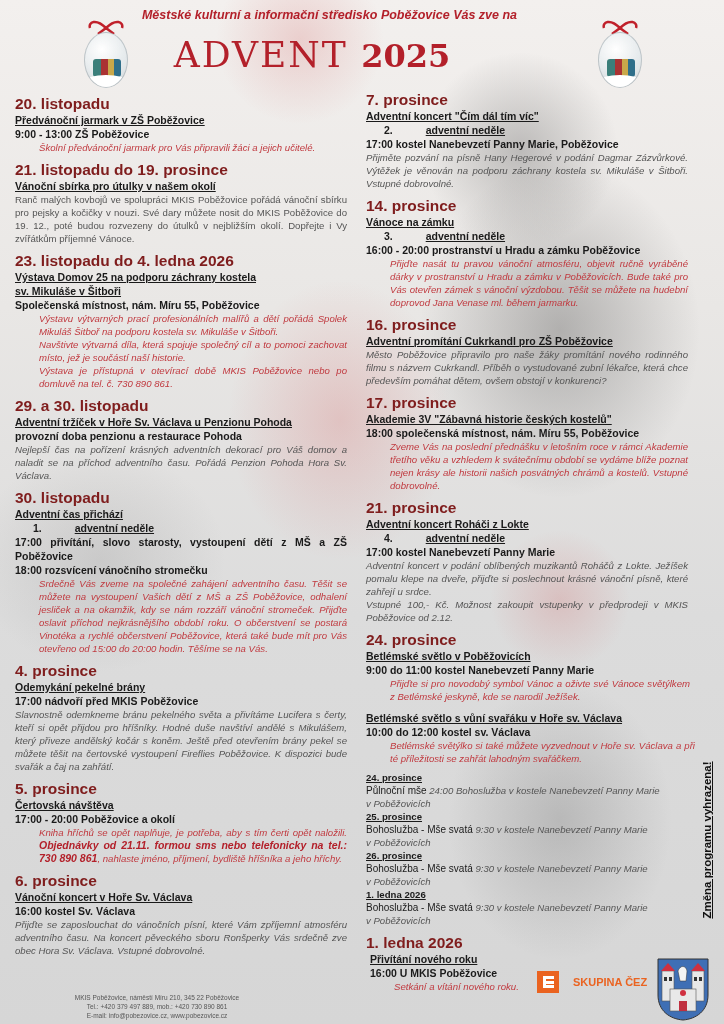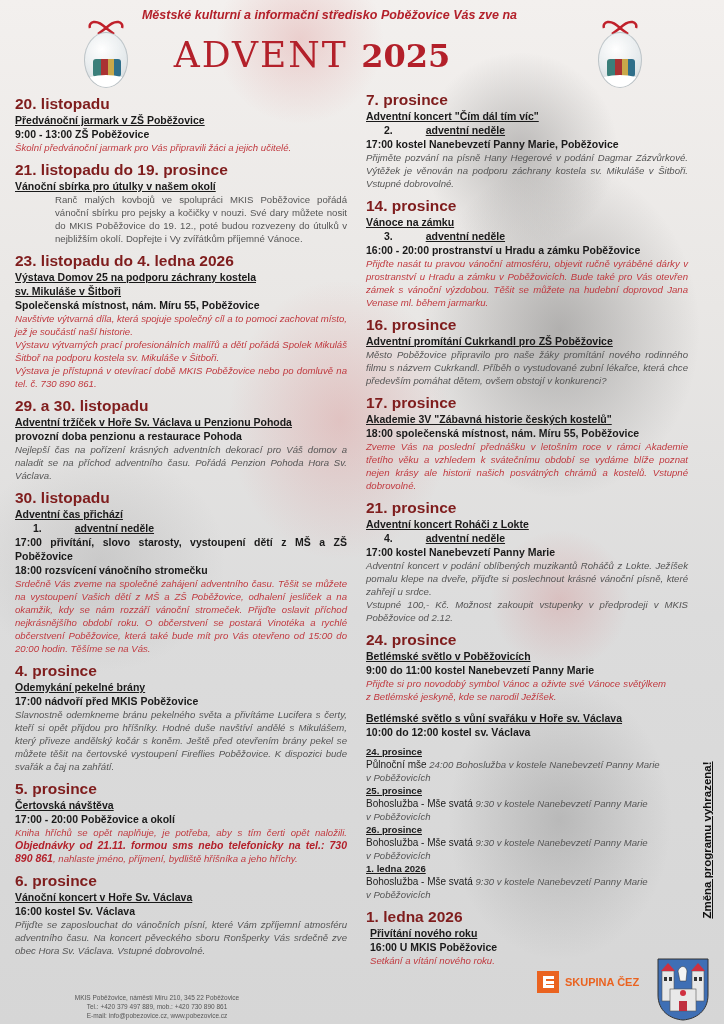--- a/index.html
+++ b/index.html
@@ -46,42 +46,42 @@
   .col-left { left: 15px; top: 94px; width: 332px; }
   .col-right { left: 366px; top: 90px; width: 322px; }
 
   .ev { margin-bottom: 6px; }
   .date { color: #7f1d1d; font-weight: bold; font-size: 15.5px; line-height: 19px; }
   .title { font-weight: bold; font-size: 10.5px; text-decoration: underline; line-height: 14px; }
   .sunday { font-weight: bold; font-size: 10.5px; line-height: 14px; padding-left: 18px; }
   .sunday span.u { text-decoration: underline; padding-left: 30px; }
   .time { font-weight: bold; font-size: 10.5px; line-height: 14px; }
   .desc { font-style: italic; font-size: 9.6px; line-height: 13px; text-align: justify; }
-  .red { color: #c0393f; }
+  .red { color: #c0393f; margin-left: 24px; }
   .gray { color: #555; }
   .desc b { font-weight: bold; }
   .minor-date { font-weight: bold; font-size: 9.6px; text-decoration: underline; line-height: 13px; }
   .mass-line { font-size: 9.6px; line-height: 13px; }
   .mass-line b { font-weight: normal; font-size: 10px; }
   .mass-line i { color: #555; margin-top: 40px; }
   .gap { height: 8px; }
 
   .footer-contact {
     position: absolute; left: 52px; top: 993px; width: 210px; text-align: center;
     font-size: 6.5px; line-height: 9px; color: #555;
   }
   .vertical-note {
     position: absolute; left: 697px; top: 745px; width: 20px; height: 190px;
   }
   .vertical-note span {
     position: absolute; left: 50%; top: 50%;
     transform: translate(-50%,-50%) rotate(-90deg);
     white-space: nowrap; font-weight: bold; font-size: 11.5px; text-decoration: underline; color:#111;
   }
-  .cez { position: absolute; left: 537px; top: 971px; display:flex; align-items:center; gap:6px; }
+  .cez { position: absolute; left: 537px; top: 971px; display:flex; align-items:center; gap:14px; }
   .cez-logo { width: 22px; height: 22px; background:#ea6320; position:relative; }
   .cez-logo::before { content:""; position:absolute; left:6px; top:5px; width:11px; height:12px; border:3px solid #fff; border-right:none; box-sizing:border-box; }
   .cez-logo::after { content:""; position:absolute; left:9px; top:9.5px; width:8px; height:3px; background:#fff; }
   .cez-text { color:#ea6320; font-weight:bold; font-size:11px; }
   .crest { position:absolute; left:656px; top:957px; width:54px; height:64px; }
 </style>
 </head>
 <body>
 
 <div class="ornament" style="left:78px;">
@@ -113,30 +113,30 @@
   <div class="ev">
     <div class="date">20. listopadu</div>
     <div class="title">Předvánoční jarmark v ZŠ Poběžovice</div>
     <div class="time">9:00 - 13:00 ZŠ Poběžovice</div>
     <div class="desc red">Školní předvánoční jarmark pro Vás připravili žáci a jejich učitelé.</div>
   </div>
 
   <div class="ev">
     <div class="date">21. listopadu do 19. prosince</div>
     <div class="title">Vánoční sbírka pro útulky v našem okolí</div>
-    <div class="desc gray" style="font-style:normal;margin-left:40px;">Ranč malých kovbojů ve spolupráci MKIS Poběžovice pořádá vánoční sbírku pro pejsky a kočičky v nouzi. Své dary můžete nosit do MKIS Poběžovice do 19. 12., poté budou rozvezeny do útulků v nejbližším okolí. Dopřejte i Vy zvířátkům příjemné Vánoce.</div>
+    <div class="desc gray" style="font-style:normal;">Ranč malých kovbojů ve spolupráci MKIS Poběžovice pořádá vánoční sbírku pro pejsky a kočičky v nouzi. Své dary můžete nosit do MKIS Poběžovice do 19. 12., poté budou rozvezeny do útulků v nejbližším okolí. Dopřejte i Vy zvířátkům příjemné Vánoce.</div>
   </div>
 
   <div class="ev">
     <div class="date">23. listopadu do 4. ledna 2026</div>
     <div class="title">Výstava Domov 25 na podporu záchrany kostela</div>
     <div class="title">sv. Mikuláše v Šitboři</div>
     <div class="time">Společenská místnost, nám. Míru 55, Poběžovice</div>
+    <div class="desc red">Výstavu výtvarných prací profesionálních malířů a dětí pořádá Spolek Mikuláš Šitboř na podporu kostela sv. Mikuláše v Šitboři.</div>
     <div class="desc red">Navštivte výtvarná díla, která spojuje společný cíl a to pomoci zachovat místo, jež je součástí naší historie.</div>
-    <div class="desc red">Výstavu výtvarných prací profesionálních malířů a dětí pořádá Spolek Mikuláš Šitboř na podporu kostela sv. Mikuláše v Šitboři.</div>
     <div class="desc red">Výstava je přístupná v otevírací době MKIS Poběžovice nebo po domluvě na tel. č. 730 890 861.</div>
   </div>
 
   <div class="ev">
     <div class="date">29. a 30. listopadu</div>
     <div class="title">Adventní tržíček v Hoře Sv. Václava u Penzionu Pohoda</div>
     <div class="time">provozní doba penzionu a restaurace Pohoda</div>
     <div class="desc gray">Nejlepší čas na pořízení krásných adventních dekorací pro Váš domov a naladit se na příchod adventního času. Pořádá Penzion Pohoda Hora Sv. Václava.</div>
   </div>
 
@@ -226,20 +226,21 @@
   </div>
 
   <div class="ev">
     <div class="date">24. prosince</div>
     <div class="title">Betlémské světlo v Poběžovicích</div>
     <div class="time">9:00 do 11:00 kostel Nanebevzetí Panny Marie</div>
     <div class="desc red" style="width:300px;">Přijďte si pro novodobý symbol Vánoc a oživte své Vánoce světýlkem z Betlémské jeskyně, kde se narodil Ježíšek.</div>
     <div class="gap"></div>
     <div class="title">Betlémské světlo s vůní svařáku v Hoře sv. Václava</div>
     <div class="time">10:00 do 12:00 kostel sv. Václava</div>
+    <div class="desc red" style="width:305px;">Betlémské světýlko si také můžete vyzvednout v Hoře sv. Václava a při té příležitosti se zahřát lahodným svařáčkem.</div>
   </div>
 
   <div class="ev" style="margin-top:6px;">
     <div class="minor-date">24. prosince</div>
     <div class="mass-line"><b>Půlnoční mše</b> <i>24:00 Bohoslužba v kostele Nanebevzetí Panny Marie</i></div>
     <div class="mass-line"><i>v Poběžovicích</i></div>
 
     <div class="minor-date">25. prosince</div>
     <div class="mass-line"><b>Bohoslužba - Mše svatá</b> <i>9:30 v kostele Nanebevzetí Panny Marie</i></div>
     <div class="mass-line"><i>v Poběžovicích</i></div>

